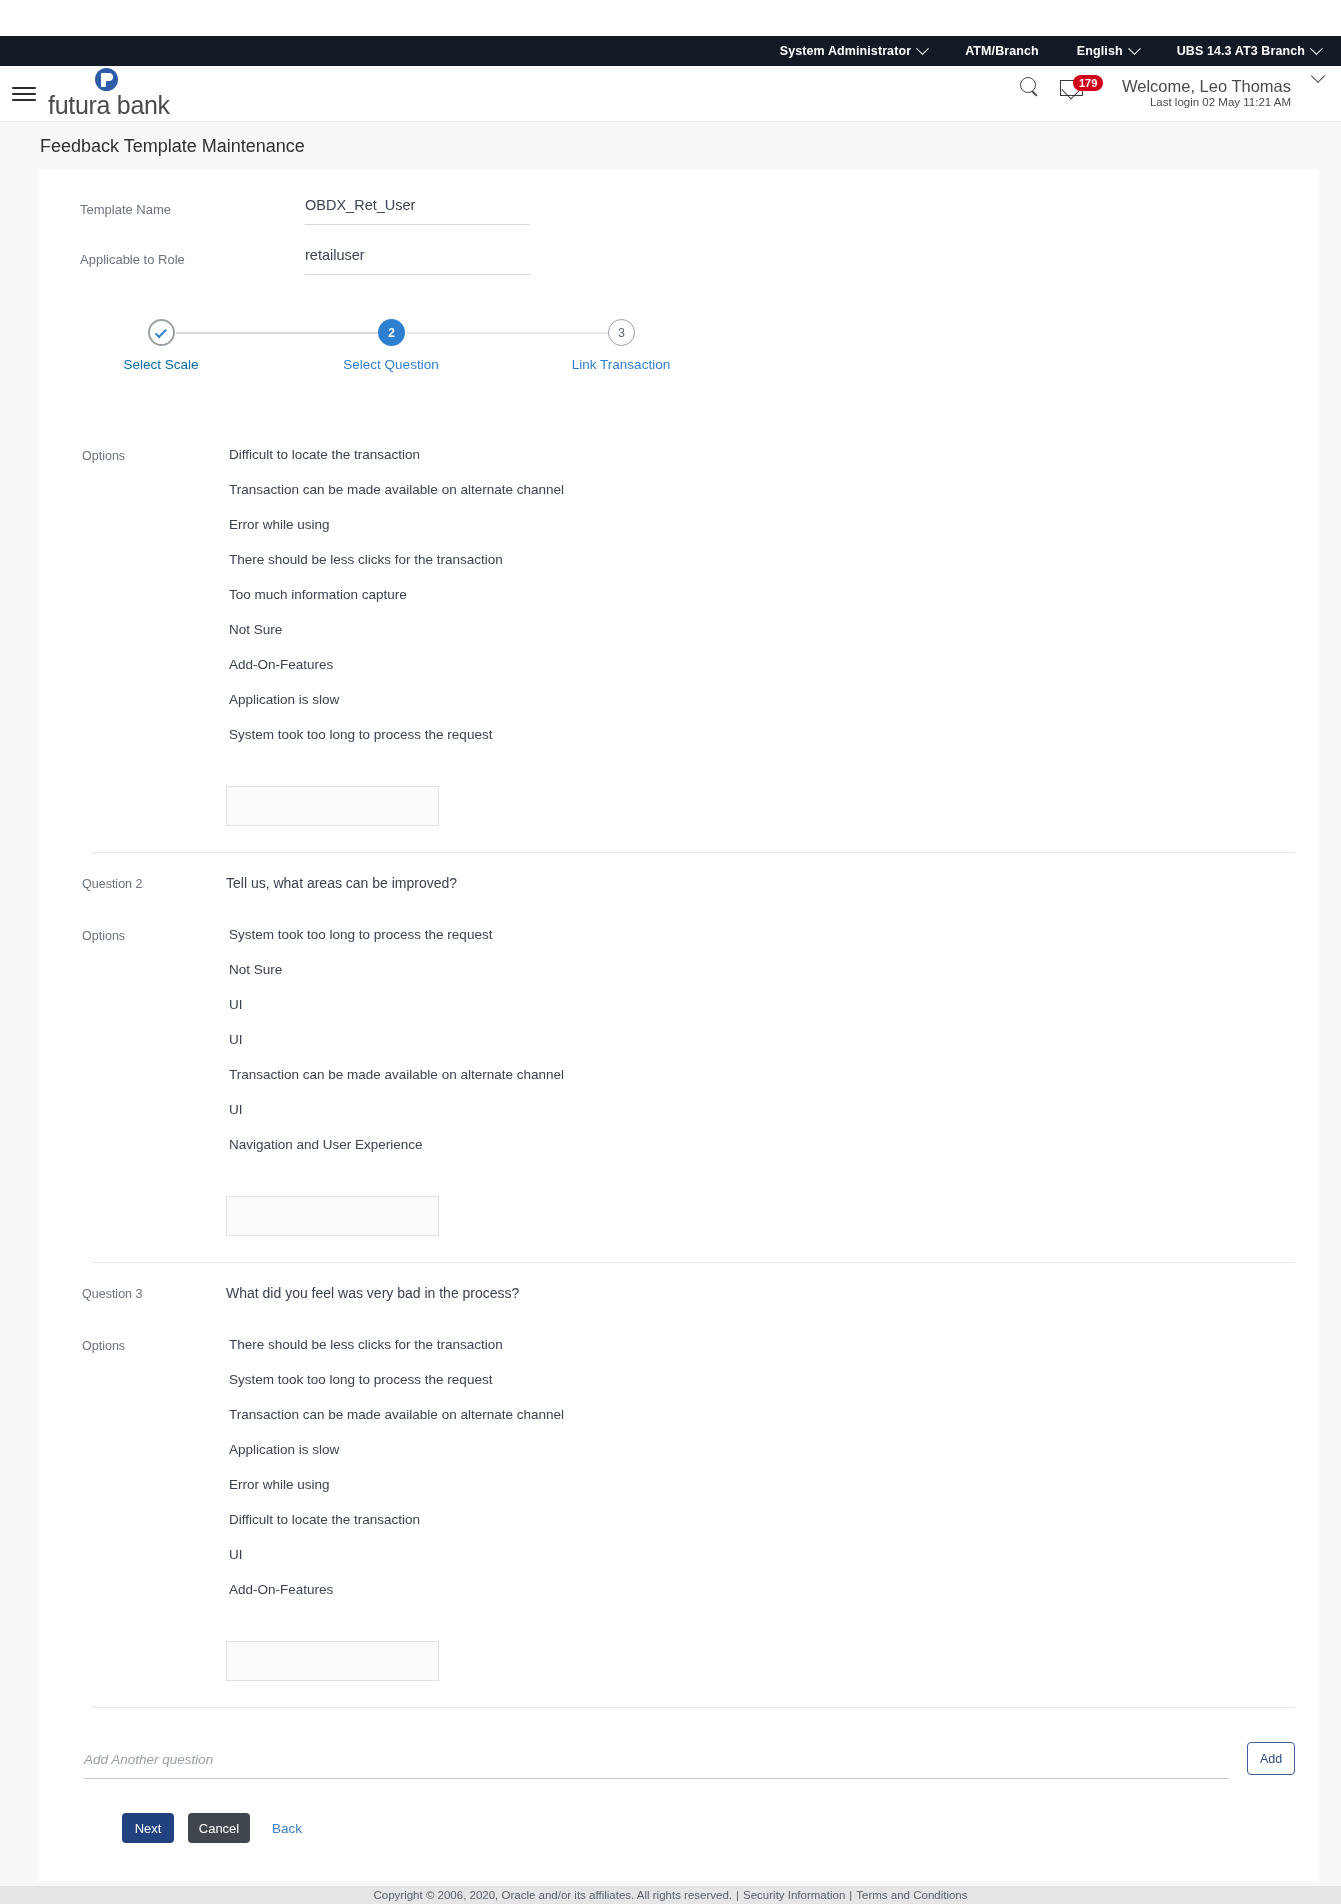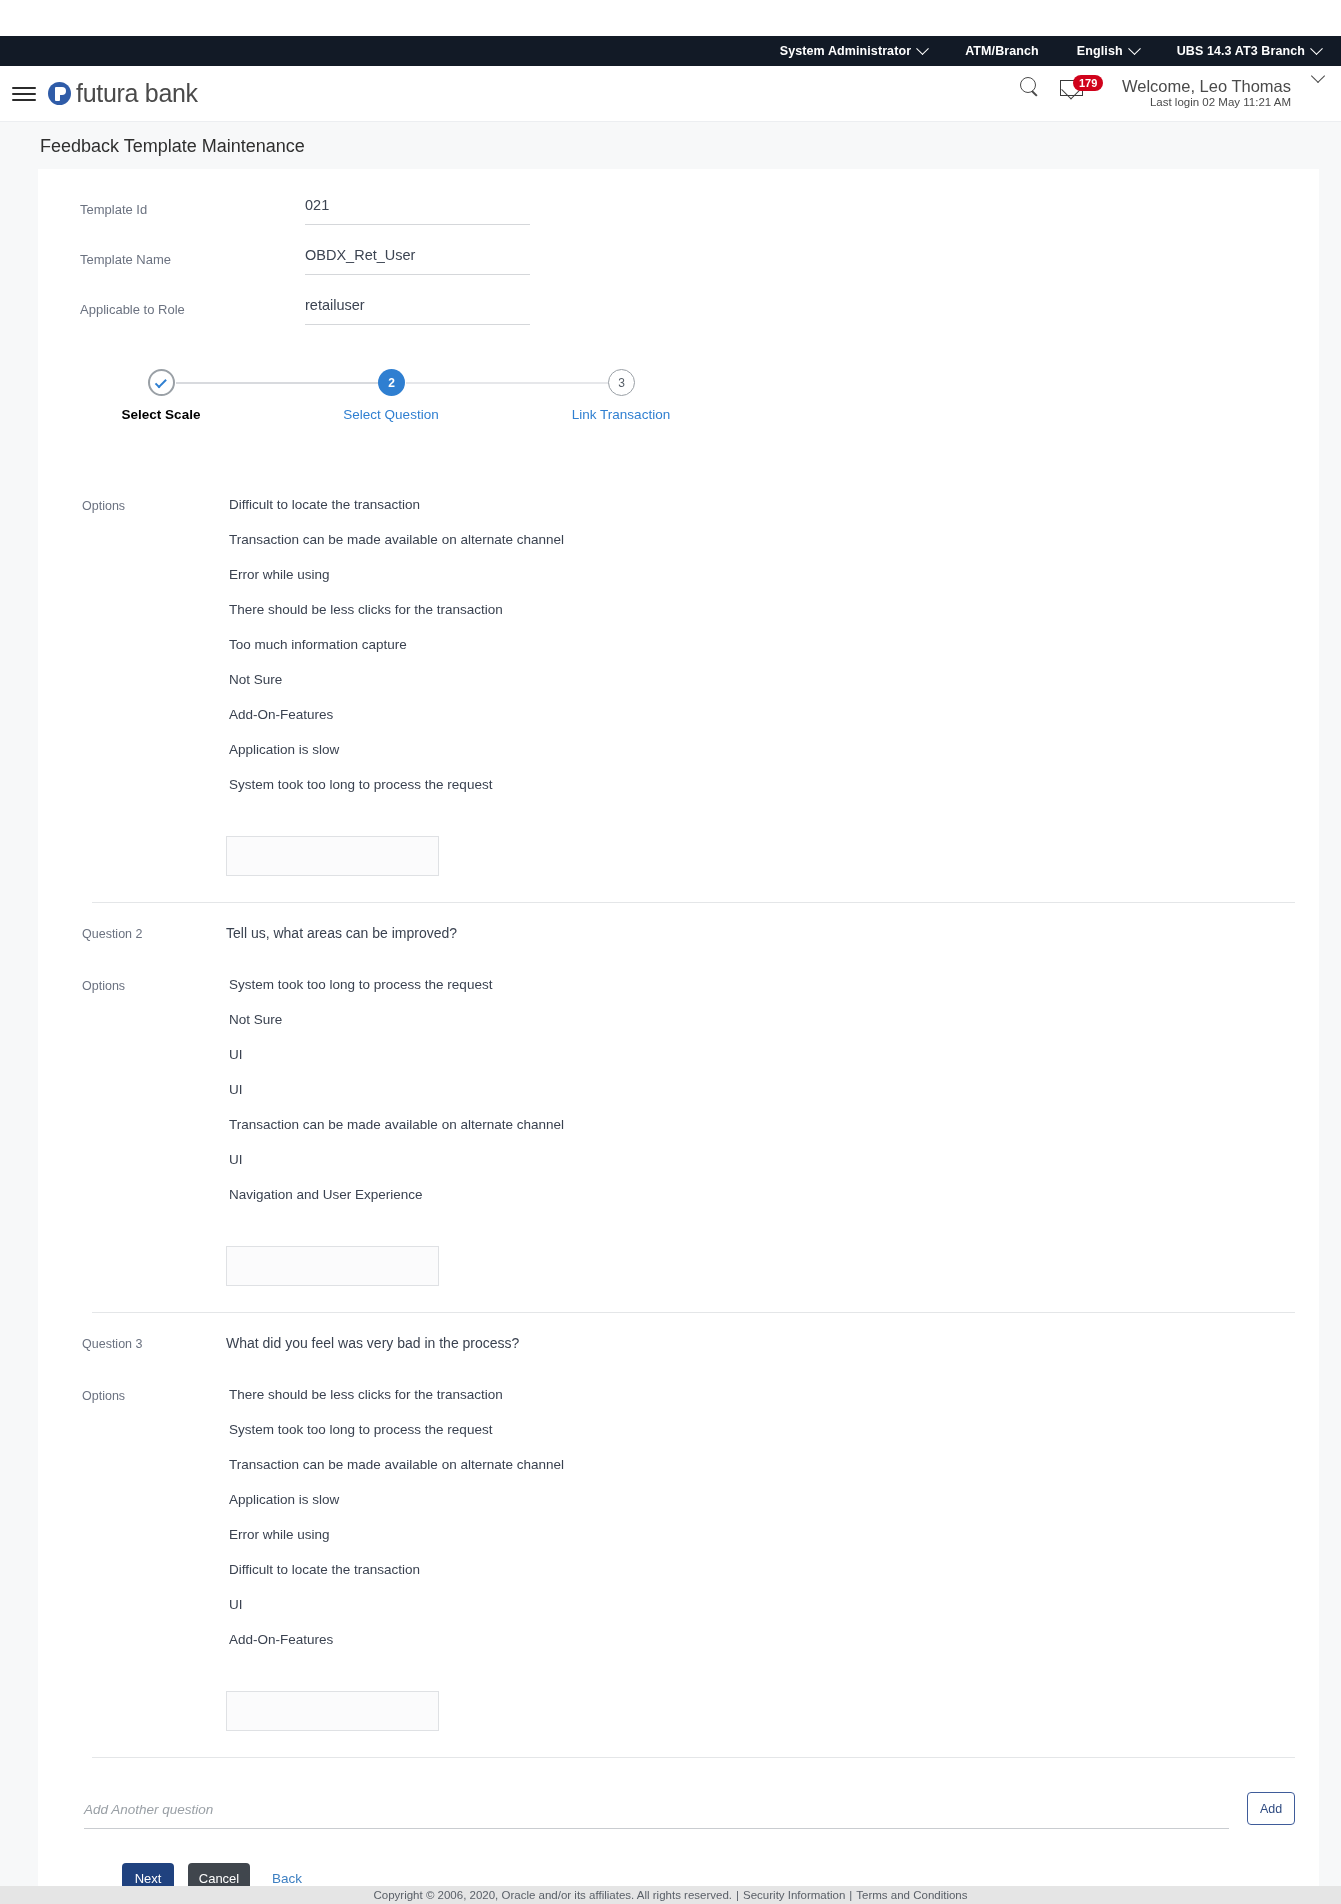--- a/index.html
+++ b/index.html
@@ -48,21 +48,21 @@
     display: flex;
     align-items: center;
     padding: 0 18px 0 12px;
     border-bottom: 1px solid #eceef1;
     position: relative;
   }
   .hamburger { width: 24px; margin-right: 12px; cursor: pointer; }
   .hamburger span {
     display: block; height: 2px; background: #2b2b2b; margin: 4px 0; border-radius: 1px;
   }
-  .brand { display: flex; align-items: center; }
+  .brand { display: flex; align-items: center; flex-direction: column; }
   .brand-logo {
     width: 23px; height: 23px; border-radius: 50%;
     background: #2f5ca8; position: relative; margin-right: 5px;
     display: inline-block;
   }
   .brand-logo::before {
     content: ""; position: absolute; left: 6.5px; top: 5px;
     width: 5px; height: 14px; background: #ffffff; border-radius: 1px;
   }
   .brand-logo::after {
@@ -177,21 +177,21 @@
   .step-circle.active {
     background: #2f7fd1; color: #ffffff; font-weight: bold; font-size: 12px;
   }
   .step-circle.todo {
     border: 1.6px solid #9aa0a6; background: #ffffff; color: #555d66; font-size: 12px;
   }
   .step-label {
     margin-top: 11px; font-size: 13.5px; white-space: nowrap;
     transform: translateX(-50%); position: absolute; left: 0; top: 27px;
   }
-  .step-label.dark { color: #000000; font-weight: bold; }
+  .step-label.dark { color: #0369a1; }
   .step-label.blue { color: #2f7fd1; }
   .step.s1 { left: 13px; }
   .step.s2 { left: 243px; }
   .step.s3 { left: 473px; }
   .step.s1 .step-circle, .step.s2 .step-circle, .step.s3 .step-circle {
     margin-left: -13px;
   }
 
   
   .qblock { padding-left: 8px; }
@@ -311,24 +311,20 @@
     <div class="user-caret"></div>
   </div>
 </div>
 
 <div class="page">
 
   <h1 class="page-title">Feedback Template Maintenance</h1>
 
   <div class="card">
 
-    <div class="field-row">
-      <div class="field-label">Template Id</div>
-      <div class="field-value">021</div>
-    </div>
     <div class="field-row">
       <div class="field-label">Template Name</div>
       <div class="field-value">OBDX_Ret_User</div>
     </div>
     <div class="field-row">
       <div class="field-label">Applicable to Role</div>
       <div class="field-value">retailuser</div>
     </div>
 
     <div class="stepper">

